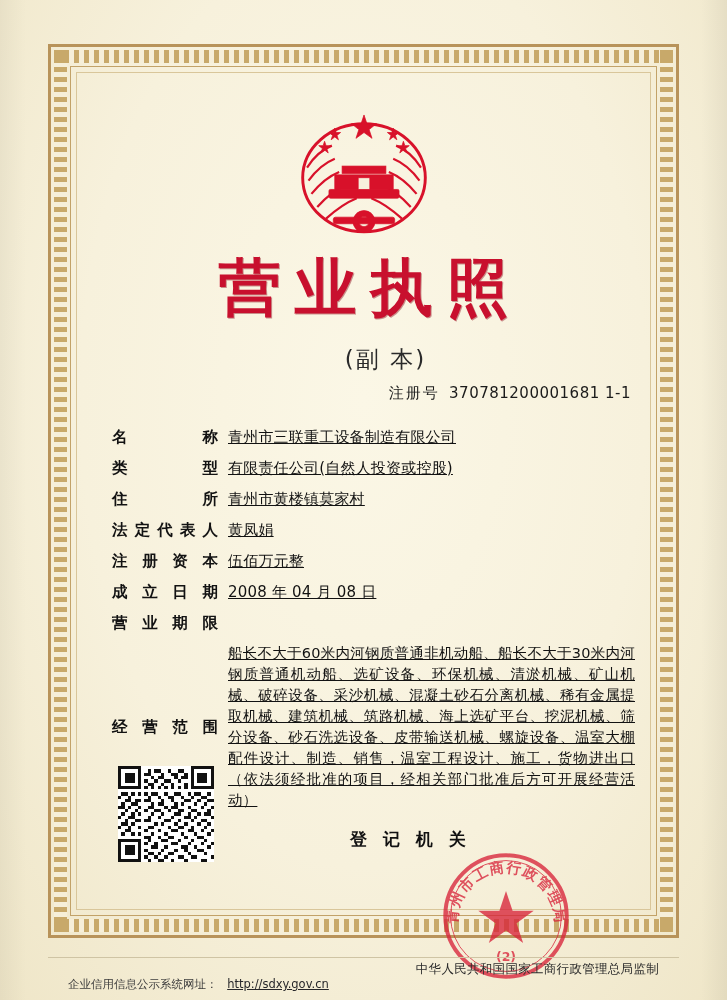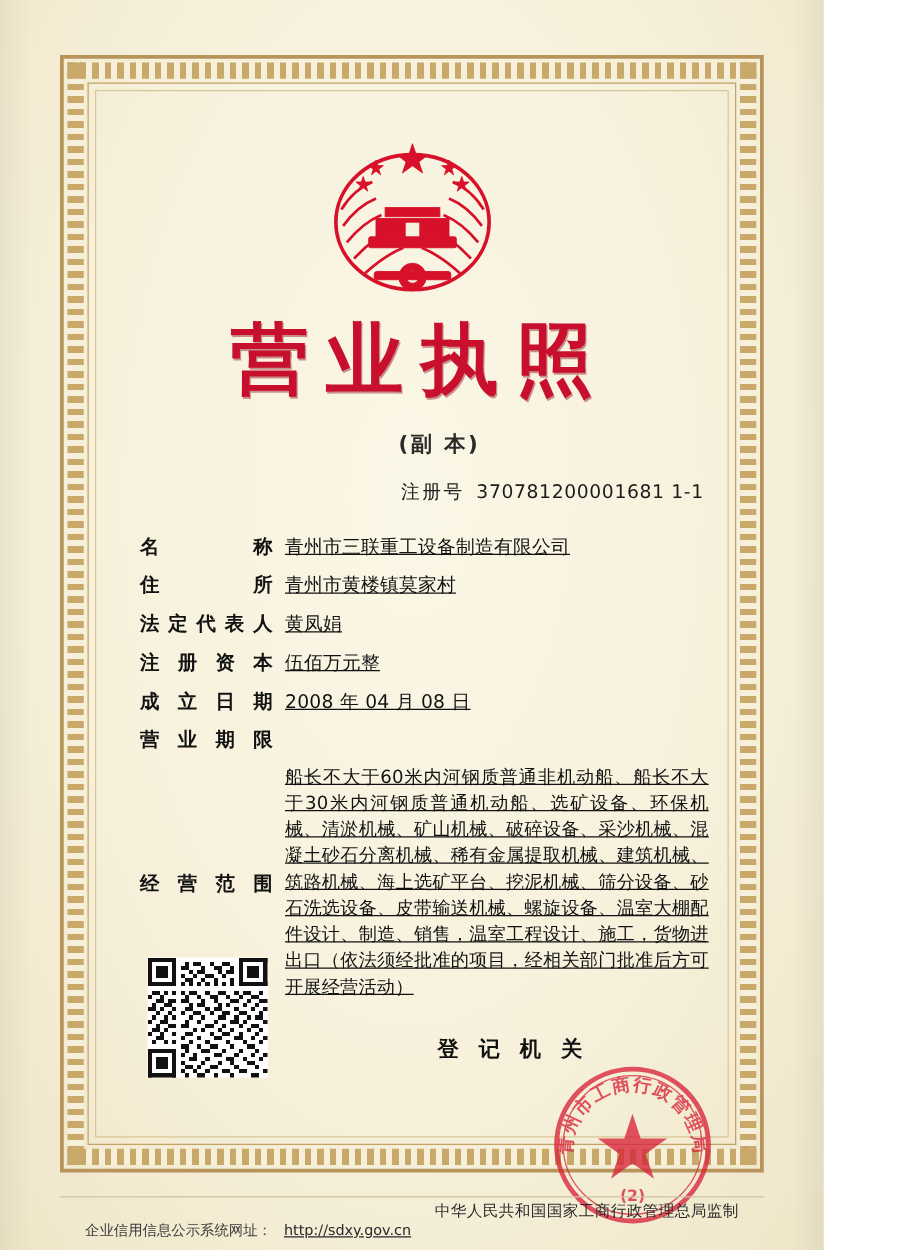--- a/index.html
+++ b/index.html
@@ -9,21 +9,21 @@
   }
   body {
     width: 727px;
     height: 1000px;
     font-family: "DejaVu Sans", "Liberation Sans", sans-serif;
     overflow: hidden;
   }
 
   #certificate {
     position: relative;
-    width: 659px;
+    width: 727px;
     height: 1000px;
     background:
       radial-gradient(ellipse at 50% 40%, #fbf7e6 0%, #f7f1dc 55%, #efe6c8 100%);
     box-sizing: border-box;
   }
 
   
   .page-shade {
     position: absolute;
     inset: 0;
@@ -111,22 +111,22 @@
     letter-spacing: 14px;
     text-indent: 14px;
     color: #c8102e;
     text-shadow: 1px 1px 0 rgba(140,20,30,0.45);
   }
   .subtitle {
     position: absolute;
     left: 0; right: 0;
     top: 344px;
     text-align: center;
-    font-size: 17px;
-    font-weight: bold;
+    font-size: 23px;
+    font-weight: normal;
     letter-spacing: 2px;
     color: #2a2a2a;
     padding-left: 44px;
   }
 
   
   .regno {
     position: absolute;
     right: 96px;
     top: 384px;
@@ -301,20 +301,24 @@
   <div class="regno">
     <span class="label">注册号</span>
     <span class="value">370781200001681</span>
     <span class="suffix">1-1</span>
   </div>
 
   <div class="fields">
     <div class="row">
       <div class="key">名　称</div>
       <div class="val">青州市三联重工设备制造有限公司</div>
+    </div>
+    <div class="row">
+      <div class="key">类　型</div>
+      <div class="val">有限责任公司(自然人投资或控股)</div>
     </div>
     <div class="row">
       <div class="key">住　所</div>
       <div class="val">青州市黄楼镇莫家村</div>
     </div>
     <div class="row">
       <div class="key">法定代表人</div>
       <div class="val">黄凤娟</div>
     </div>
     <div class="row">

